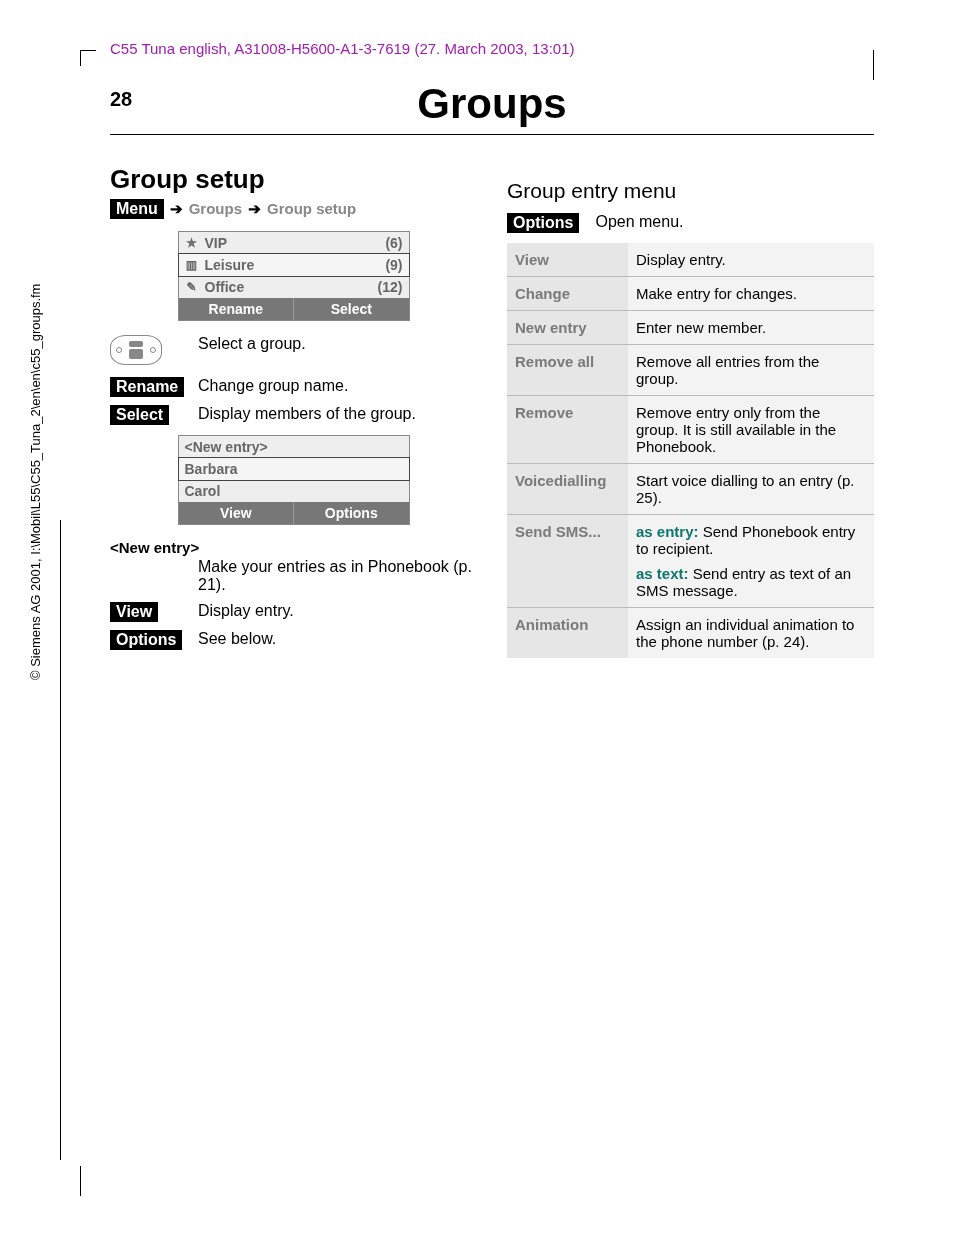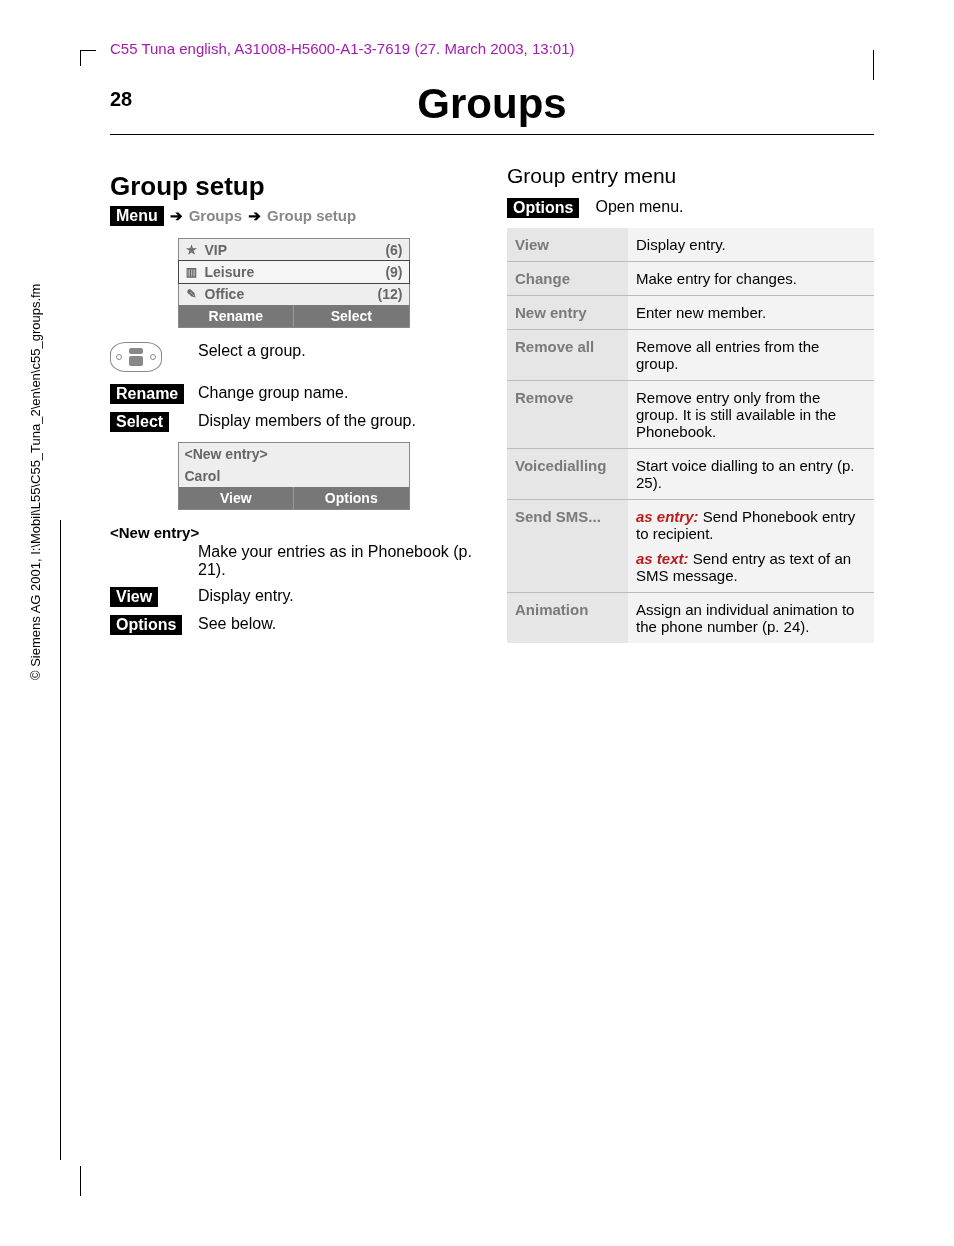--- a/index.html
+++ b/index.html
@@ -84,21 +84,21 @@
   .navkey::before { content: ""; position: absolute; width: 14px; height: 6px; background: #888; border-radius: 2px; left: 18px; top: 5px; }
   .navkey::after { content: ""; position: absolute; width: 14px; height: 10px; background: #888; border-radius: 2px; left: 18px; bottom: 5px; }
   .navkey .dot-l { position: absolute; width: 4px; height: 4px; border: 1px solid #888; border-radius: 50%; left: 5px; top: 11px; }
   .navkey .dot-r { position: absolute; width: 4px; height: 4px; border: 1px solid #888; border-radius: 50%; right: 5px; top: 11px; }
   .bold-key { font-size: 15px; font-weight: bold; }
   .options-table { width: 100%; border-collapse: collapse; margin-top: 10px; }
   .options-table td { border-bottom: 1px solid #bbb; padding: 8px 8px; font-size: 15px; vertical-align: top; }
   .options-table tr:last-child td { border-bottom: 0; }
   .options-table td:first-child { background: #e6e6e6; font-weight: bold; color: #7a7a7a; width: 105px; }
   .options-table td:last-child { background: #f3f3f3; }
-  .sub-bold { font-weight: bold; color: #b91c1c; font-style: italic; }
+  .sub-bold { font-weight: bold; color: #0f766e; }
   .side-credit {
     position: absolute;
     left: 28px;
     top: 680px;
     transform: rotate(-90deg);
     transform-origin: left top;
     font-size: 13px;
     color: #000;
     white-space: nowrap;
   }
@@ -180,20 +180,25 @@
         <span class="def-key"><span class="softlabel">Select</span></span>
         <span>Display members of the group.</span>
       </div>
 
       <div class="phone-screen">
         <div class="row">
           <span class="lbl">
               <span>&lt;New entry&gt;</span>
             </span>
         </div>
+        <div class="row sel">
+          <span class="lbl">
+              <span>Barbara</span>
+            </span>
+        </div>
         <div class="row">
           <span class="lbl">
               <span>Carol</span>
             </span>
         </div>
         <div class="bar">
           <span>View</span>
           <span>Options</span>
         </div>
       </div>

